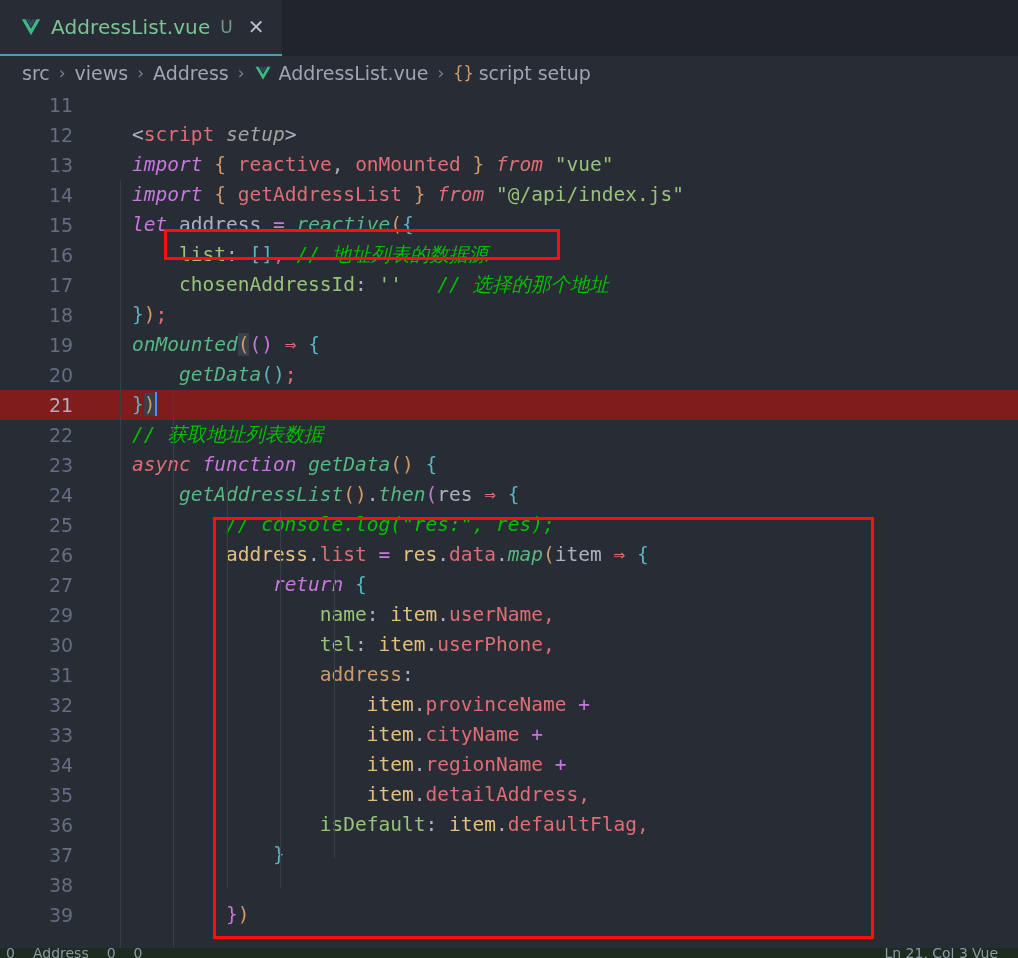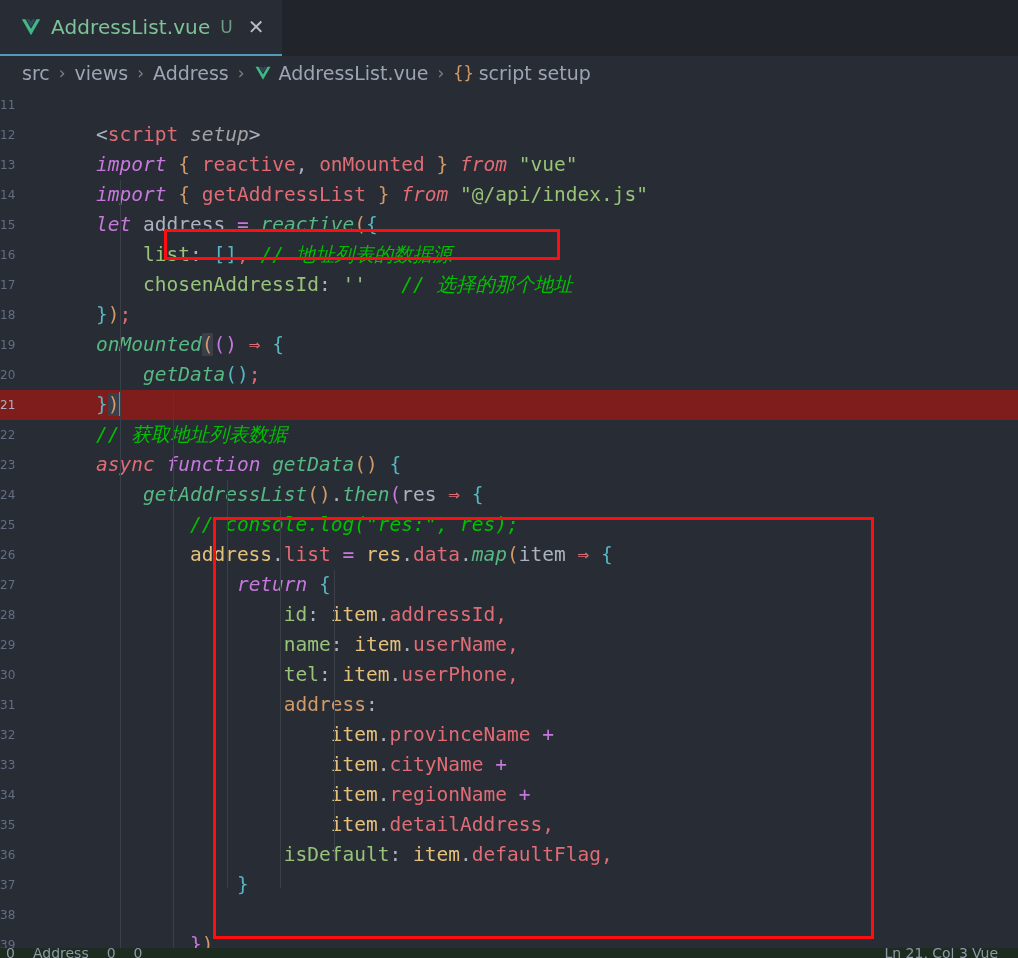--- a/index.html
+++ b/index.html
@@ -94,27 +94,28 @@
     position: relative;
     height: 30px;
     display: flex;
     align-items: center;
     white-space: pre;
   }
   .line.current { background: #7f1d1d; }
   .ln {
     width: 72px;
     flex: 0 0 72px;
-    text-align: left;
+    text-align: center;
     padding-right: 22px;
     box-sizing: border-box;
     color: #636d83;
-    font-size: 12px;
+    font-size: 19px;
     font-family: "DejaVu Sans", sans-serif;
     user-select: none;
+    margin-left: 36px;
   }
   .line.current .ln { color: #abb2bf; }
   .code {
     flex: 1 1 auto;
     position: relative;
     padding-left: 24px;
     box-sizing: border-box;
   }
 
   
@@ -303,24 +304,20 @@
       <div class="line">
         <span class="ln">26</span>
         <span class="code">        <span class="t-obj">address</span><span class="t-plain">.</span><span class="t-prop">list</span> <span class="t-op">=</span> <span class="t-obj">res</span><span class="t-plain">.</span><span class="t-prop">data</span><span class="t-plain">.</span><span class="t-greenfn">map</span><span class="t-brace-y">(</span><span class="t-plain">item</span> <span class="t-pink">⇒</span> <span class="t-brace-b">{</span></span>
       </div>
 
       <div class="line">
         <span class="ln">27</span>
         <span class="code">            <span class="t-kw">return</span> <span class="t-brace-b">{</span></span>
       </div>
 
-      <div class="line">
-        <span class="ln">28</span>
-        <span class="code">                <span class="t-key">id</span><span class="t-plain">:</span> <span class="t-obj">item</span><span class="t-plain">.</span><span class="t-prop">addressId</span><span class="t-pink">,</span></span>
-      </div>
 
       <div class="line">
         <span class="ln">29</span>
         <span class="code">                <span class="t-key">name</span><span class="t-plain">:</span> <span class="t-obj">item</span><span class="t-plain">.</span><span class="t-prop">userName</span><span class="t-pink">,</span></span>
       </div>
 
       <div class="line">
         <span class="ln">30</span>
         <span class="code">                <span class="t-key">tel</span><span class="t-plain">:</span> <span class="t-obj">item</span><span class="t-plain">.</span><span class="t-prop">userPhone</span><span class="t-pink">,</span></span>
       </div>

